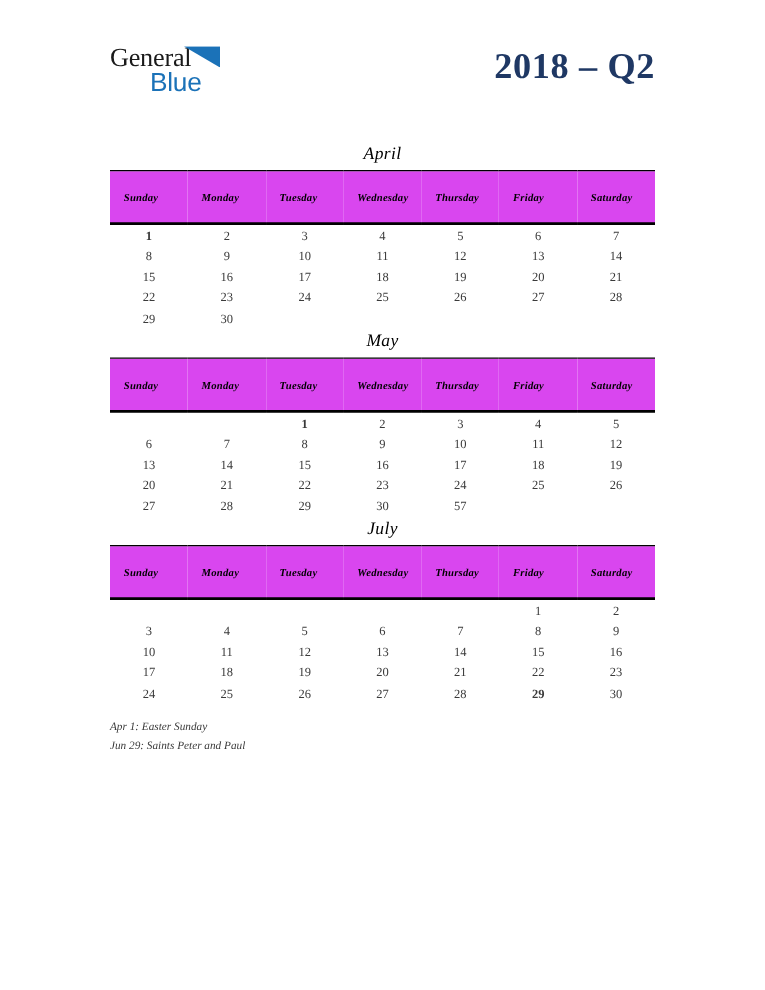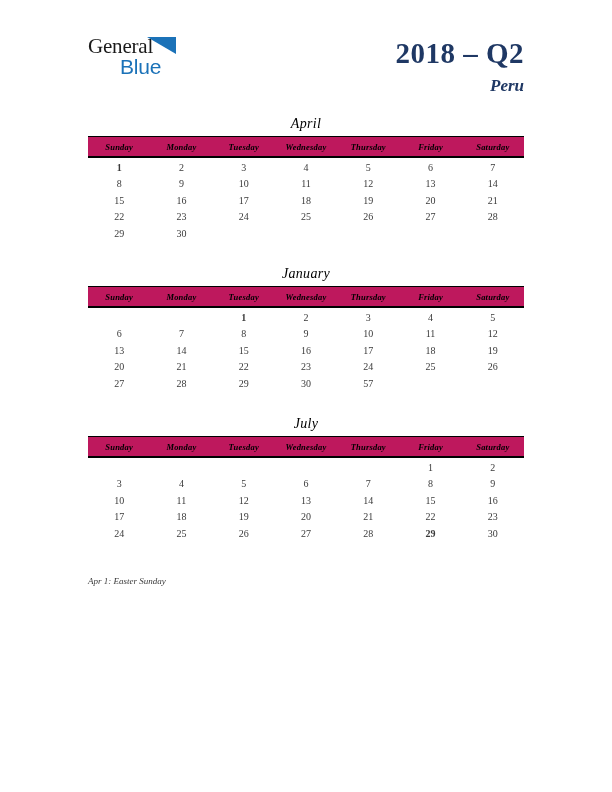--- a/index.html
+++ b/index.html
@@ -115,33 +115,33 @@
     height: 22px;
     letter-spacing: 0.3px;
   }
 
   table.cal {
     width: 436px;
     border-collapse: collapse;
     table-layout: fixed;
   }
   table.cal th {
-    background: #be185d;
+    background: #d946ef;
     border-top: 1px solid #000000;
     border-bottom: 2px solid #000000;
     font-family: "Liberation Serif", serif;
     font-style: italic;
     font-weight: bold;
     font-size: 8.5px;
     color: #000000;
     height: 19px;
-    text-align: center;
+    text-align: left;
     vertical-align: middle;
     letter-spacing: 0.2px;
-    padding: 0;
+    padding: 11px;
   }
   table.cal td {
     height: 16.5px;
     text-align: center;
     vertical-align: middle;
     font-family: "Liberation Serif", serif;
     font-size: 10px;
     color: #3a3a3a;
     padding: 0;
     border: none;
@@ -177,21 +177,20 @@
   <div class="logo">
     <div class="logo-row1">
       <span class="logo-general">General</span>
       <span class="logo-triangle"></span>
     </div>
     <span class="logo-blue">Blue</span>
   </div>
 
   <div class="title-block">
     <div class="title-year">2018 – Q2</div>
-    <div class="title-country">Peru</div>
   </div>
 
   <div class="month-block" id="month-0">
     <div class="month-name">April</div>
     <table class="cal">
       <thead>
         <tr>
           <th>Sunday</th>
           <th>Monday</th>
           <th>Tuesday</th>
@@ -245,21 +244,21 @@
             <td class="empty"></td>
             <td class="empty"></td>
             <td class="empty"></td>
             <td class="empty"></td>
           </tr>
         </tbody>
     </table>
   </div>
 
   <div class="month-block" id="month-1">
-    <div class="month-name">January</div>
+    <div class="month-name">May</div>
     <table class="cal">
       <thead>
         <tr>
           <th>Sunday</th>
           <th>Monday</th>
           <th>Tuesday</th>
           <th>Wednesday</th>
           <th>Thursday</th>
           <th>Friday</th>
           <th>Saturday</th>
@@ -374,15 +373,16 @@
             <td>28</td>
             <td class="holiday">29</td>
             <td>30</td>
           </tr>
         </tbody>
     </table>
   </div>
 
   <div class="legend">
     <div class="legend-line">Apr 1: Easter Sunday</div>
+    <div class="legend-line">Jun 29: Saints Peter and Paul</div>
   </div>
 
 </div>
 
 </body></html>

